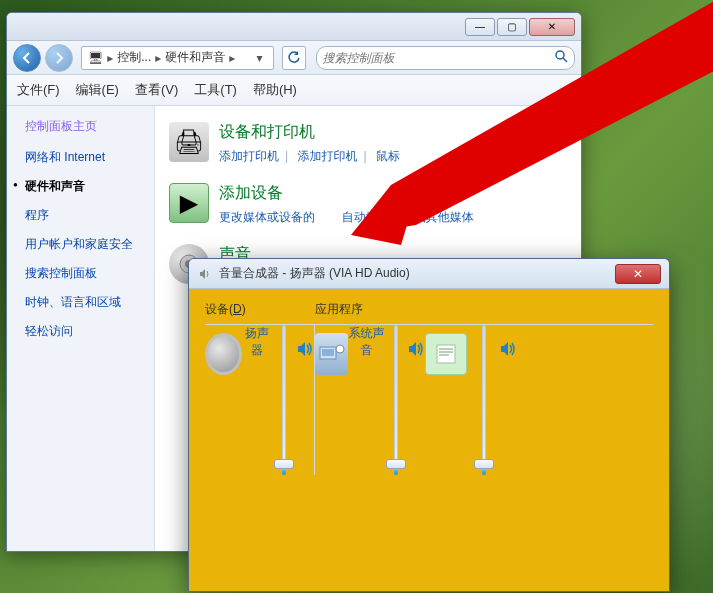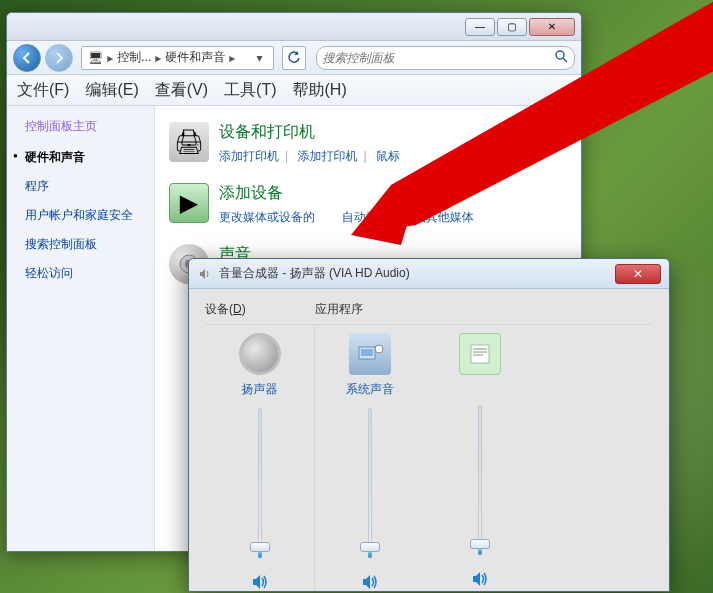--- a/index.html
+++ b/index.html
@@ -15,21 +15,21 @@
   .cp-nav { height:34px; background:linear-gradient(#f2f6fb,#e4ecf5); border-bottom:1px solid #c5d0de; display:flex; align-items:center; padding:0 6px; gap:4px; }
   .nav-btn { width:28px; height:28px; border-radius:50%; border:1px solid #5a8ac0; background:radial-gradient(circle at 30% 30%, #6ab0f0, #2060a0); display:flex; align-items:center; justify-content:center; color:#fff; cursor:pointer; }
   .nav-btn.fwd { opacity:0.5; }
   .breadcrumb { flex:0 0 auto; height:24px; border:1px solid #a5b5c8; background:#fff; display:flex; align-items:center; padding:0 6px; font-size:12px; color:#333; border-radius:2px; margin-left:4px; }
   .bc-chev { width:14px; text-align:center; color:#555; }
   .refresh-btn { width:24px; height:24px; border:1px solid #a5b5c8; background:#fff; margin-left:4px; display:flex; align-items:center; justify-content:center; color:#2060a0; border-radius:2px; cursor:pointer; }
   .search { flex:1; height:24px; border:1px solid #a5b5c8; background:#fff; margin-left:6px; border-radius:10px; display:flex; align-items:center; padding:7px 6px; }
   .search input { border:none; outline:none; flex:1; font-size:12px; color:#888; font-style:italic; background:transparent; }
   .search .mag { color:#2060a0; }
 
-  .cp-menu { height:24px; background:linear-gradient(#f7f9fc,#eef2f8); border-bottom:1px solid #d0d8e2; display:flex; align-items:center; padding:15px 10px; gap:16px; font-size:16px; color:#333; }
+  .cp-menu { height:24px; background:linear-gradient(#f7f9fc,#eef2f8); border-bottom:1px solid #d0d8e2; display:flex; align-items:center; padding:15px 10px; gap:16px; font-size:13px; color:#333; }
   .cp-menu span { cursor:pointer; }
 
   .cp-body { display:flex; height:calc(100% - 86px); }
   .cp-sidebar { width:148px; background:#f0f4fa; border-right:1px solid #d8e0ea; padding:12px 0 12px 18px; }
   .cp-sidebar .home { color:#8b5cf6; font-size:12px; margin-bottom:14px; cursor:pointer; }
   .cp-sidebar .item { font-size:12px; color:#0645ad; margin-bottom:12px; cursor:pointer; }
   .cp-sidebar .item.current { color:#000; font-weight:bold; position:relative; }
   .cp-sidebar .item.current::before { content:"●"; position:absolute; left:-12px; font-size:8px; top:2px; }
 
   .cp-main { flex:1; padding:16px 14px; overflow:hidden; }
@@ -41,31 +41,31 @@
   .cat-txt { flex:1; }
   .cat-title { color:#0a7a2a; font-size:16px; margin-bottom:4px; cursor:pointer; }
   .cat-links { font-size:12px; color:#1a5ab0; line-height:18px; }
   .cat-links span { cursor:pointer; white-space:nowrap; }
   .lsep { color:#aac; margin:0 6px; }
 
   
   .arrow { position:absolute; left:286px; top:0; width:430px; height:260px; pointer-events:none; z-index:5; }
 
   
-  .vm-window { position:absolute; left:188px; top:258px; width:482px; height:334px; background:#e5e5e5; border:1px solid #4a6a8a; border-radius:6px 6px 0 0; box-shadow:0 6px 24px rgba(0,0,0,0.5); overflow:hidden; z-index:10; }
+  .vm-window { position:absolute; left:188px; top:258px; width:482px; height:334px; background:#eab308; border:1px solid #4a6a8a; border-radius:6px 6px 0 0; box-shadow:0 6px 24px rgba(0,0,0,0.5); overflow:hidden; z-index:10; }
   .vm-titlebar { height:30px; background:linear-gradient(#eaf2fb,#d2e0ef); display:flex; align-items:center; padding:0 8px; border-bottom:1px solid #b0c0d4; }
   .vm-title-icon { width:16px; height:16px; margin-right:6px; display:flex; align-items:center; justify-content:center; }
   .vm-title { flex:1; font-size:12px; color:#333; }
   .vm-close { width:46px; height:20px; background:linear-gradient(#e07070,#c03030); border:1px solid #903030; border-radius:3px; color:#fff; display:flex; align-items:center; justify-content:center; font-size:12px; cursor:pointer; }
 
   .vm-body { padding:12px 16px; }
   .vm-headers { display:flex; font-size:12px; color:#333; margin-bottom:6px; }
   .vm-headers .h1 { width:110px; }
   .vm-cols { display:flex; }
-  .vm-col { width:110px; display:flex; flex-direction:column; align-items:center; }
+  .vm-col { width:110px; display:flex; flex-direction:row; }
   .vm-col.device { border-right:1px solid #d0d8e4; }
   .vm-ico { width:42px; height:42px; margin:8px 0 6px; display:flex; align-items:center; justify-content:center; border-radius:4px; }
   .ico-speaker { background:radial-gradient(circle at 35% 35%, #e8e8e8, #909090); border-radius:50%; border:3px solid #c0c0c0; }
   .ico-sys { background:linear-gradient(#d0e0f0,#90b0d0); }
   .ico-app { background:#d0f0d0; border:1px solid #a0d0a0; }
   .vm-label { font-size:12px; color:#1a5ab0; margin-bottom:10px; cursor:pointer; text-align:center; }
   .vm-slider { width:28px; height:150px; position:relative; }
   .vm-track { position:absolute; left:50%; top:0; width:4px; height:100%; margin-left:-2px; background:linear-gradient(#d0d8e2,#e8ecf2); border:1px solid #c0c8d4; border-radius:2px; }
   .vm-fill { position:absolute; left:50%; bottom:0; width:4px; margin-left:-2px; background:linear-gradient(#60c0f0,#2090d0); border-radius:2px; }
   .vm-thumb { position:absolute; left:50%; width:20px; height:10px; margin-left:-10px; background:linear-gradient(#fafcff,#d8e4f0); border:1px solid #90a8c0; border-radius:3px; cursor:pointer; }
@@ -121,24 +121,26 @@
   <div class="cp-menu">
     <span>文件(F)</span>
     <span>编辑(E)</span>
     <span>查看(V)</span>
     <span>工具(T)</span>
     <span>帮助(H)</span>
   </div>
   <div class="cp-body">
     <div class="cp-sidebar">
       <div class="home">控制面板主页</div>
+      <div class="item">网络和 Internet</div>
       <div class="item current">硬件和声音</div>
       <div class="item">程序</div>
       <div class="item">用户帐户和家庭安全</div>
       <div class="item">搜索控制面板</div>
+      <div class="item">时钟、语言和区域</div>
       <div class="item">轻松访问</div>
     </div>
     <div class="cp-main">
       <div class="cat">
         <div class="cat-icon icon-printer">🖨</div>
         <div class="cat-txt">
           <div class="cat-title">设备和打印机</div>
           <div class="cat-links">
             <span>添加打印机</span><span class="lsep">|</span>
             <span>添加打印机</span><span class="lsep">|</span>

